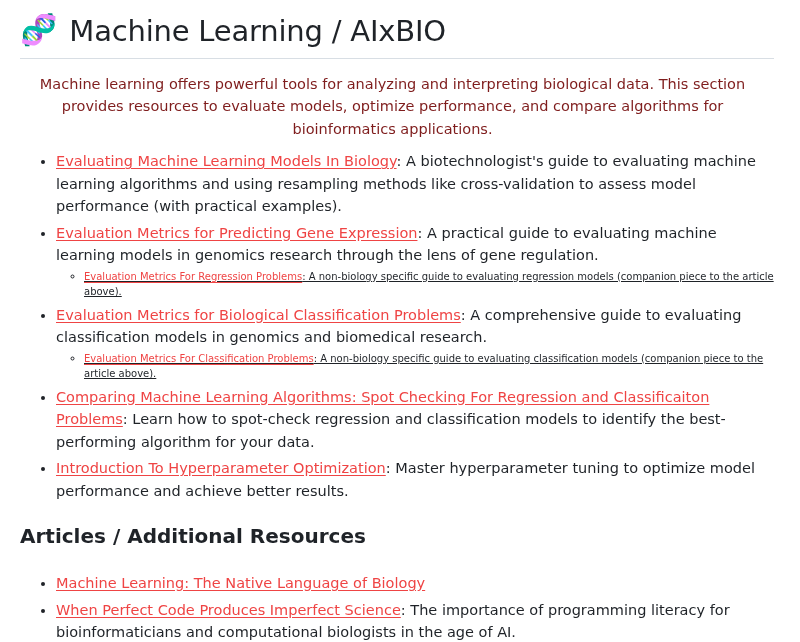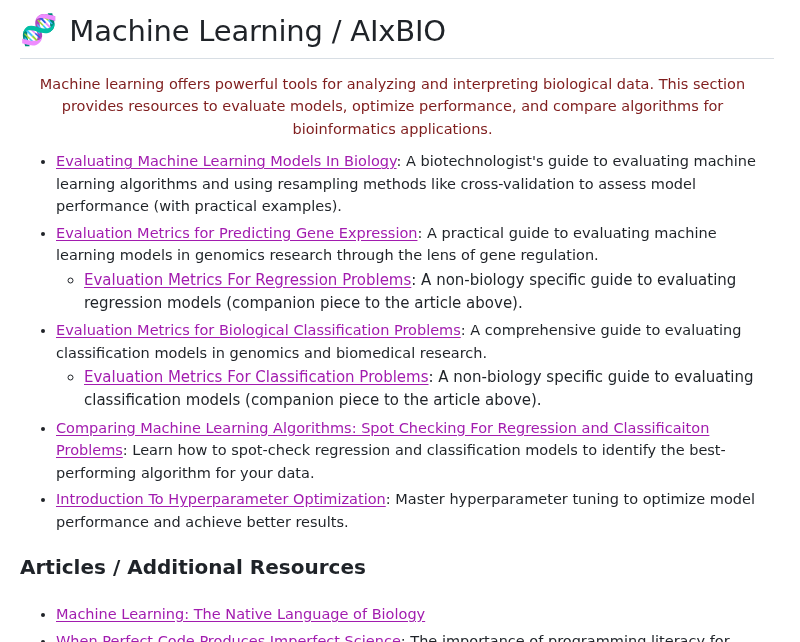--- a/index.html
+++ b/index.html
@@ -57,25 +57,26 @@
     font-size: 14.5px;
     line-height: 1.55;
     color: #1f2328;
   }
   ul.sub-list {
     list-style: circle;
     margin: 2px 0 2px 0;
     padding-left: 28px;
   }
   ul.sub-list > li {
-    font-size: 15px;
+    font-size: 10px;
     line-height: 1.55;
+    text-decoration: underline;
   }
   a.doc-link {
-    color: #a21caf;
+    color: #ef4444;
     text-decoration: underline;
     text-underline-offset: 2px;
   }
   h2.section-heading {
     font-size: 20px;
     font-weight: 600;
     margin: 22px 0 24px 0;
     color: #1f2328;
   }
   .desc {

